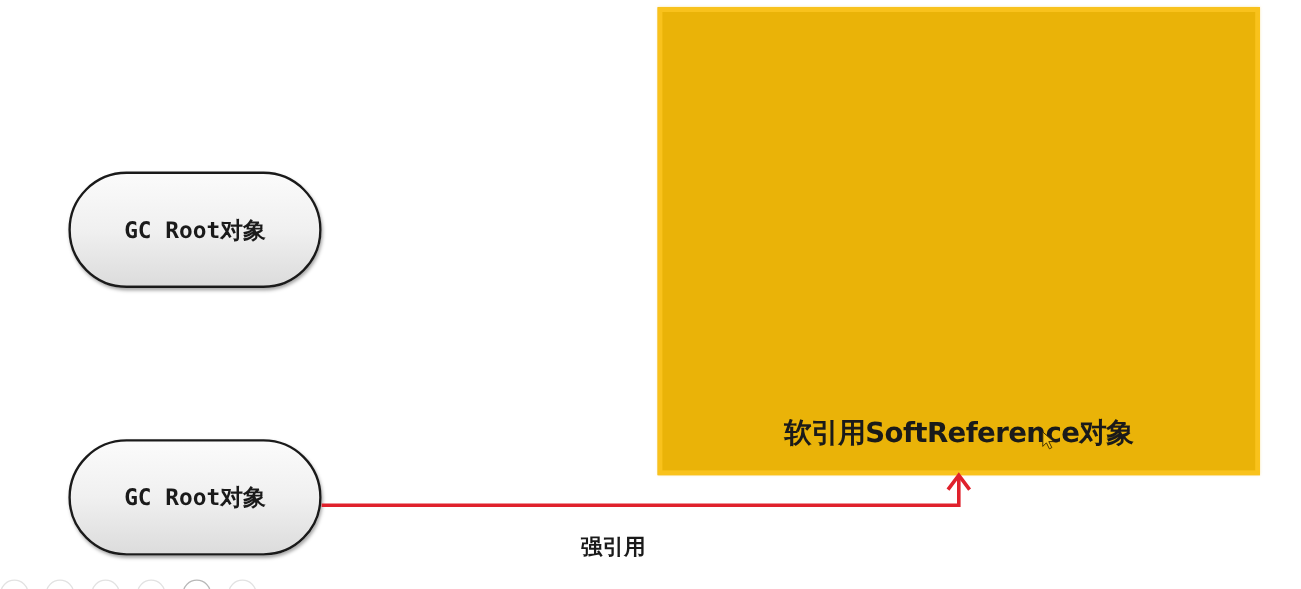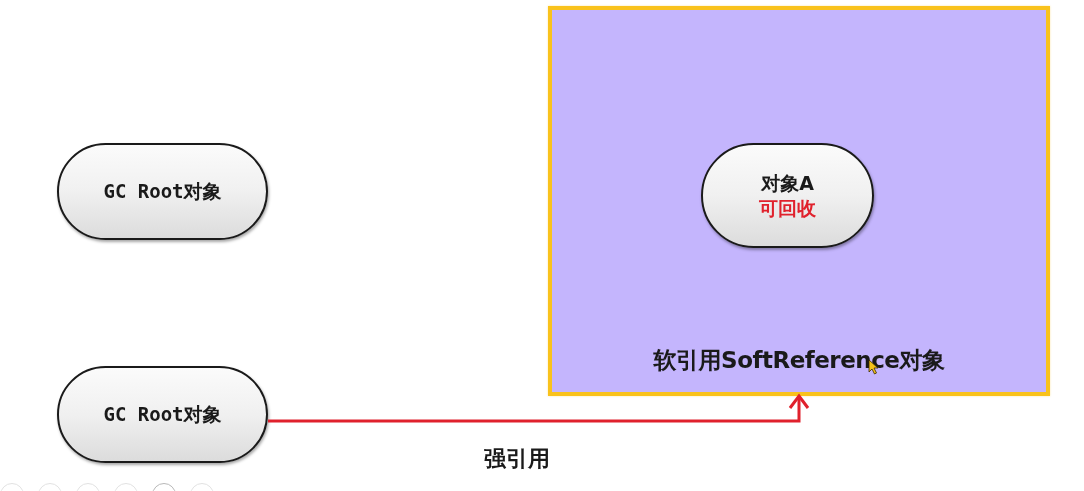--- a/index.html
+++ b/index.html
@@ -17,21 +17,21 @@
       height: 491px;
       background: #ffffff;
     }
     .soft-box {
       position: absolute;
       left: 548px;
       top: 6px;
       width: 494px;
       height: 382px;
       border: 4px solid #f9c21c;
-      background: #c4b5fd;
+      background: #eab308;
       box-shadow: 0 0 2px rgba(240,180,0,0.35);
     }
     .soft-box-label {
       position: absolute;
       left: 0;
       right: 0;
       top: 335px;
       text-align: center;
       font-family: "DejaVu Sans", sans-serif;
       font-weight: bold;
@@ -78,21 +78,21 @@
       width: 1084px;
       height: 491px;
       pointer-events: none;
     }
     .edge-label {
       position: absolute;
       left: 484px;
       top: 444px;
       font-family: "DejaVu Sans", sans-serif;
       font-weight: bold;
-      font-size: 22px;
+      font-size: 18px;
       color: #1a1a1a;
     }
     .cursor {
       position: absolute;
       left: 868px;
       top: 359px;
       width: 12px;
       height: 16px;
     }
     .slide-nav {
@@ -121,24 +121,20 @@
   </div>
 
   <div class="node gc-node gc-node-top">
     <span>GC Root对象</span>
   </div>
 
   <div class="node gc-node gc-node-bottom">
     <span>GC Root对象</span>
   </div>
 
-  <div class="node obj-node">
-    <span>对象A</span>
-    <span class="obj-status">可回收</span>
-  </div>
 
   <svg class="arrow-svg" viewBox="0 0 1084 491">
     <polyline points="268,421 799,421 799,396" fill="none" stroke="#e0212c" stroke-width="3"></polyline>
     <polyline points="790,408 799,396 808,408" fill="none" stroke="#e0212c" stroke-width="3" stroke-linejoin="miter"></polyline>
   </svg>
 
   <div class="edge-label">强引用</div>
 
   <svg class="cursor" viewBox="0 0 12 16">
     <polygon points="1,1 1,13 4,10 6.5,15 8.5,14 6,9 10,9" fill="#f5c21a" stroke="#3a2a00" stroke-width="0.8"></polygon>

